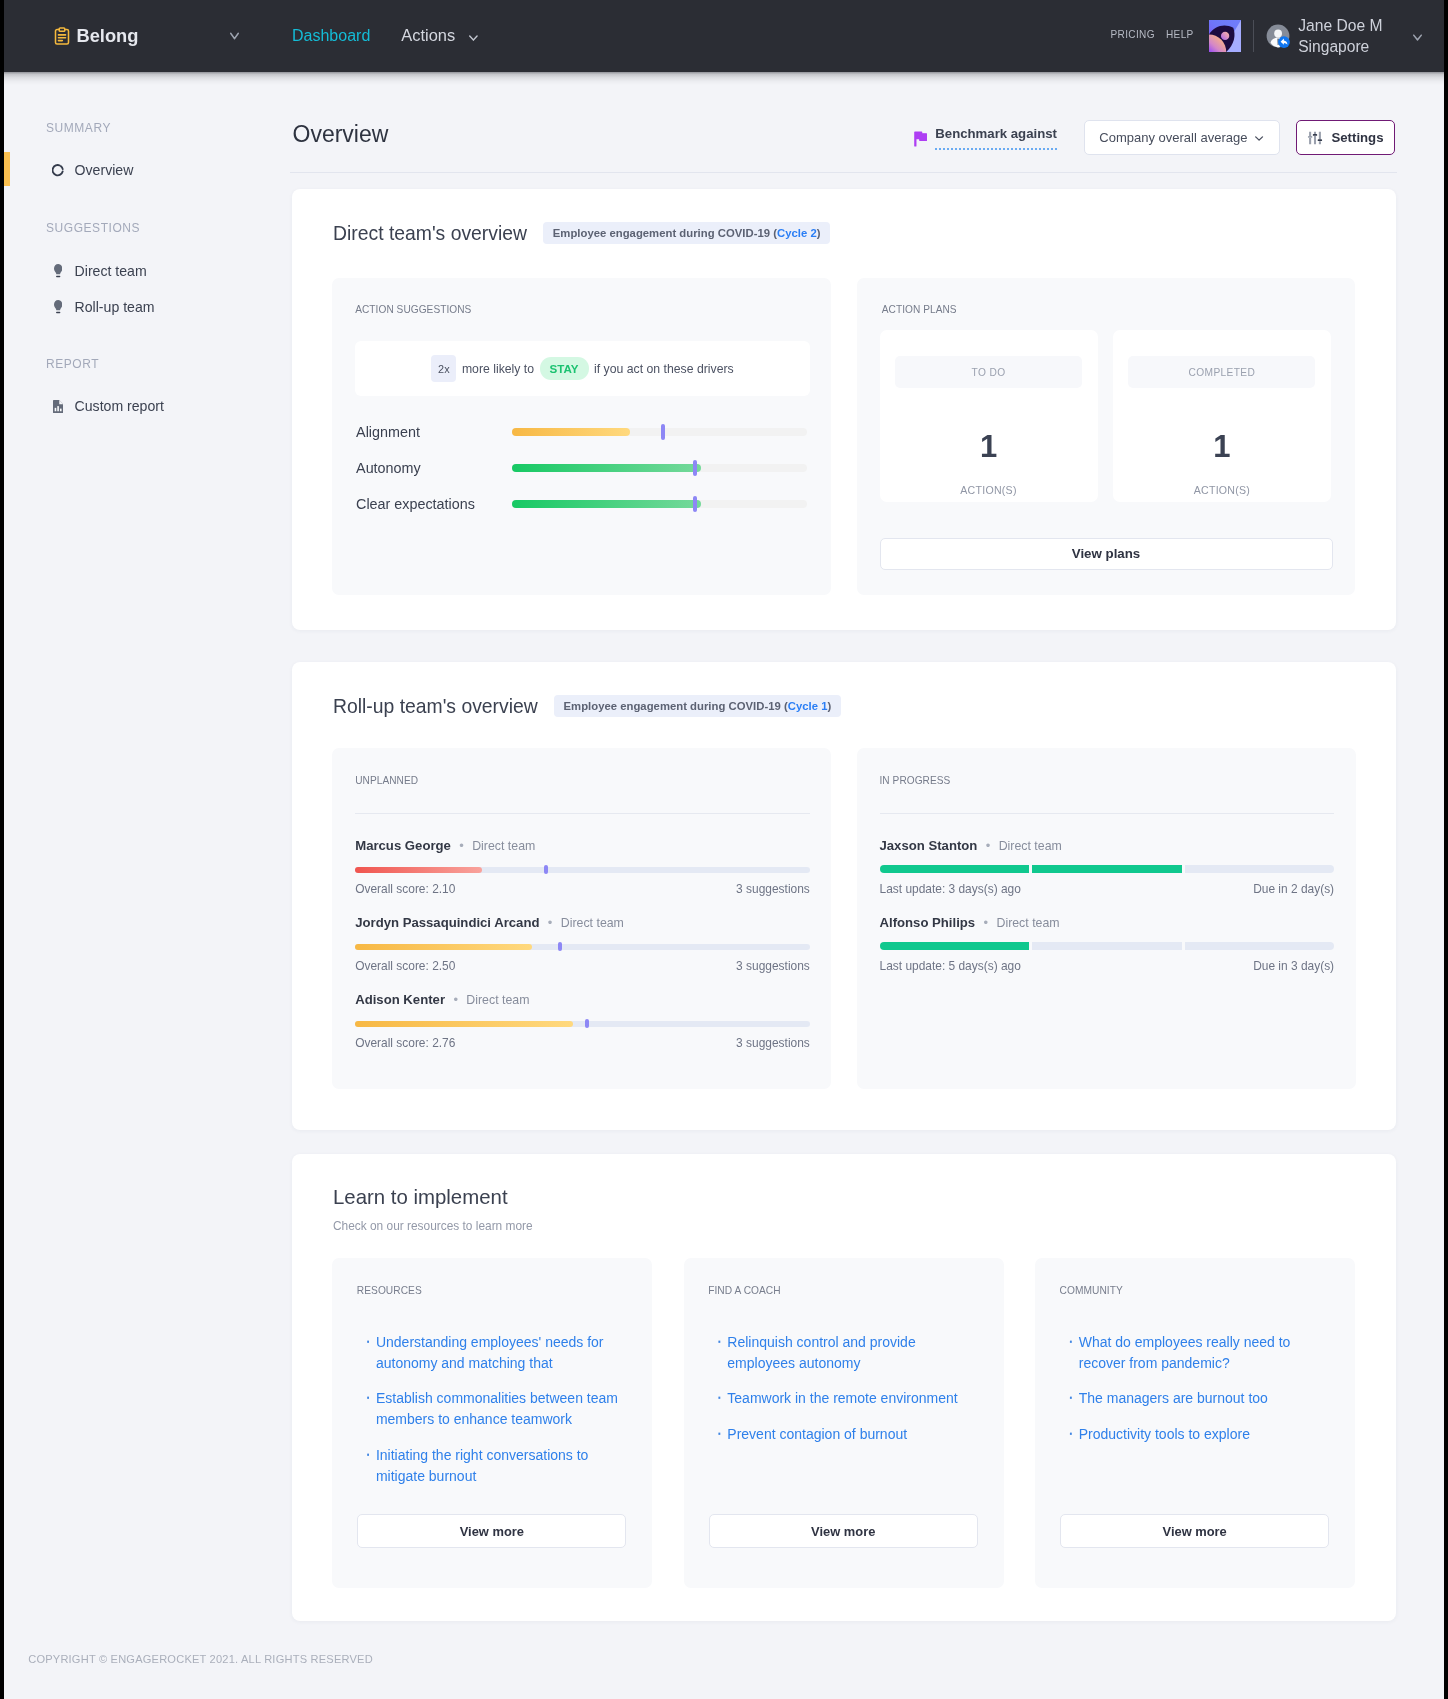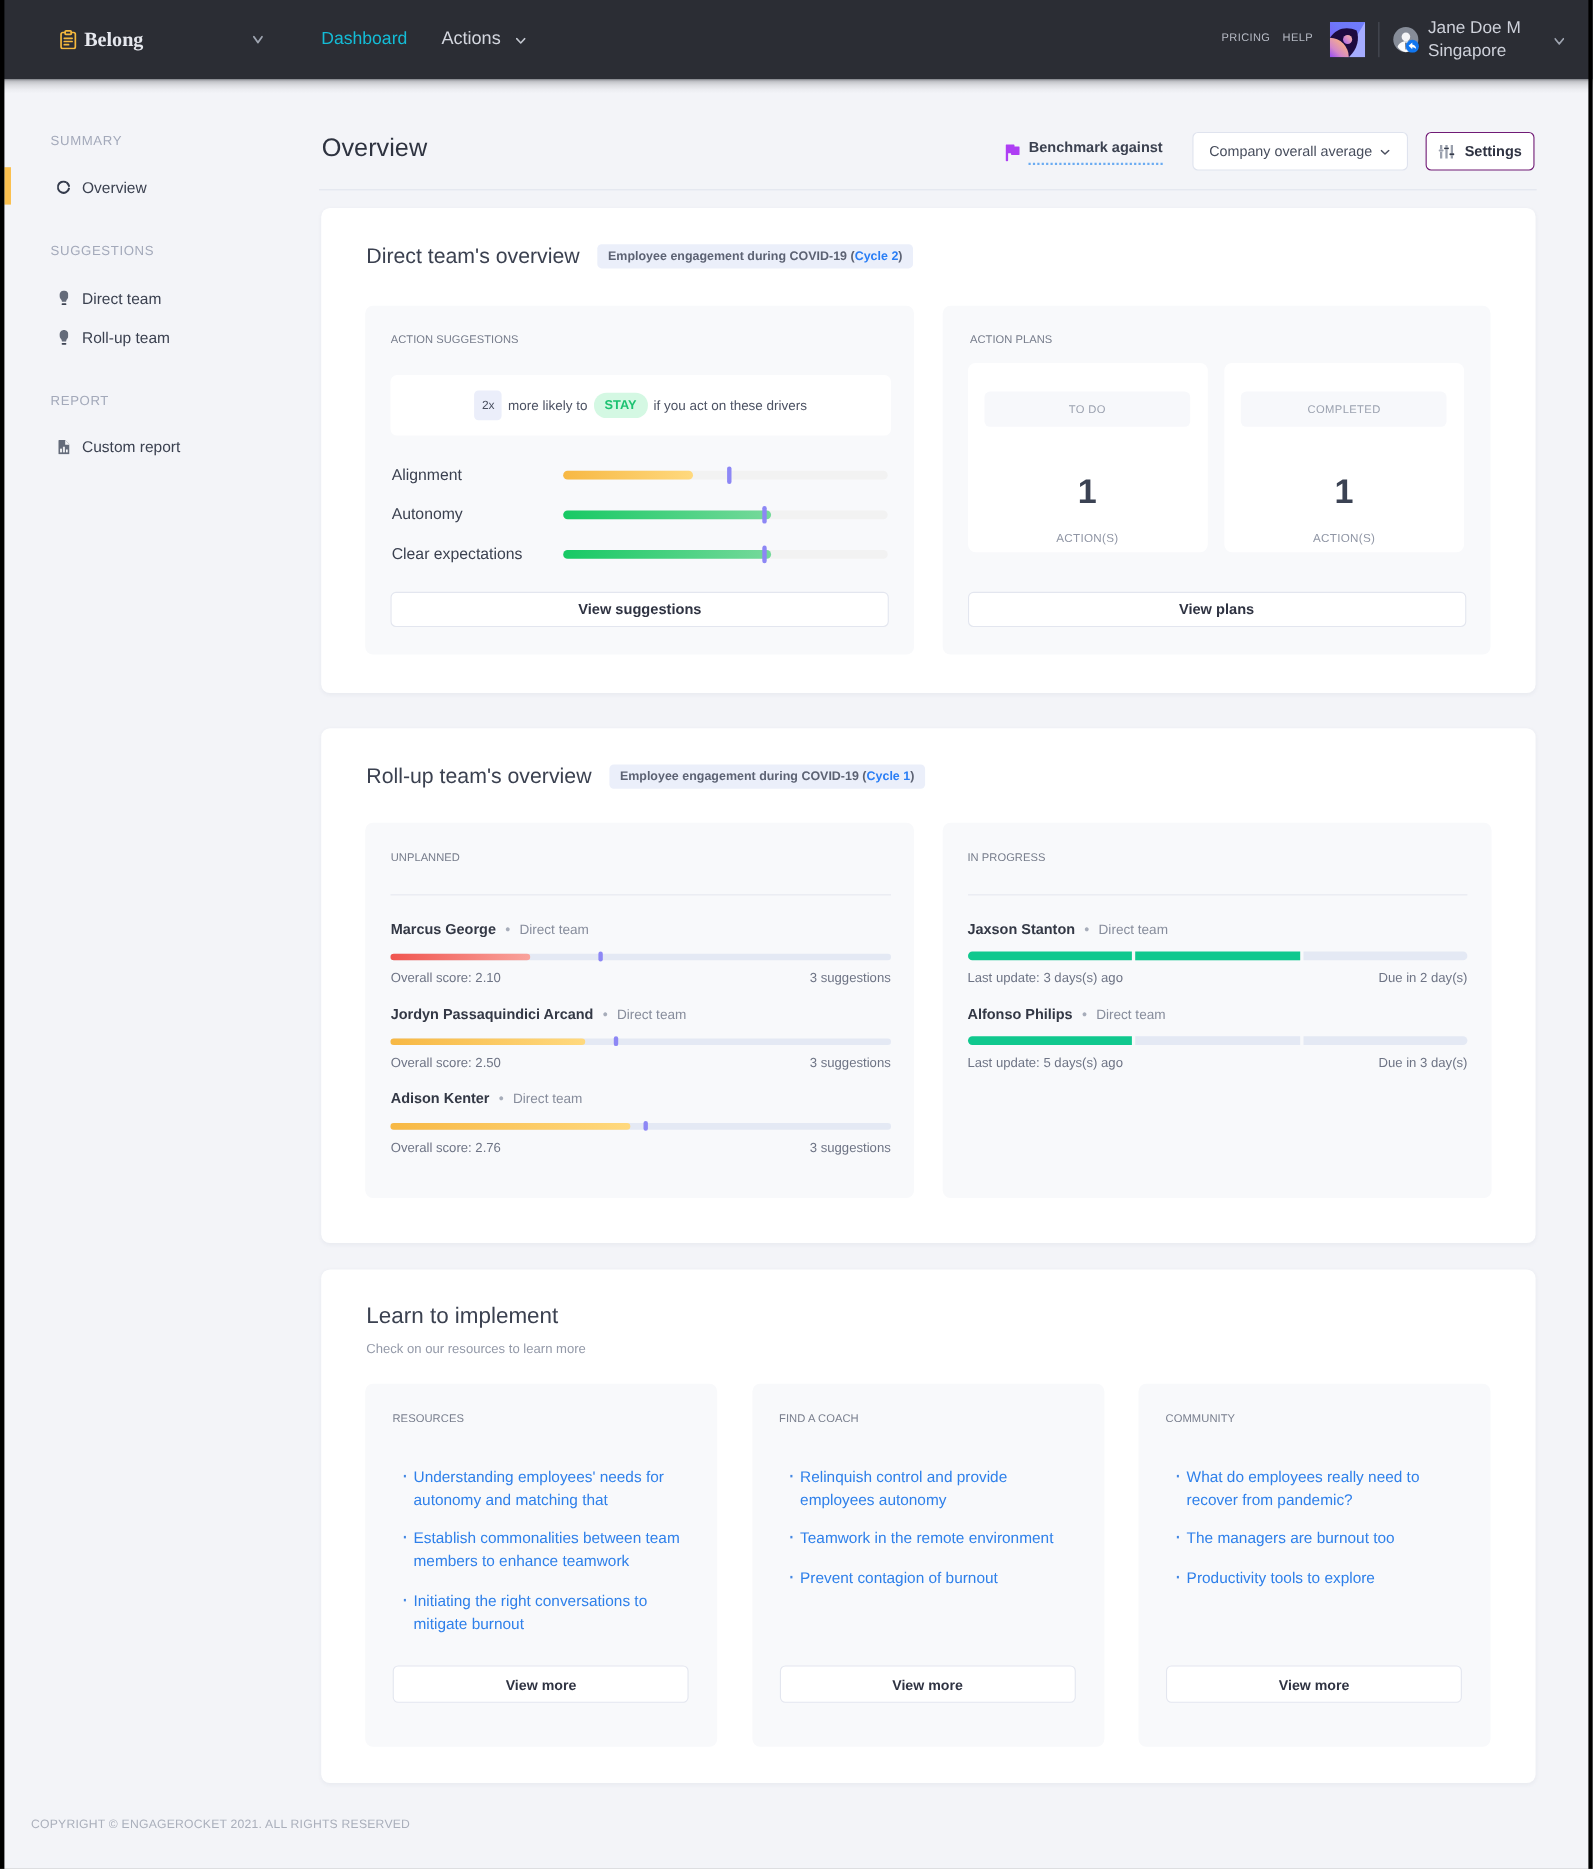--- a/index.html
+++ b/index.html
@@ -11,21 +11,21 @@
   .edge{position:absolute;top:0;width:4px;height:1699px;background:#000;z-index:99;}
   .edge-l{left:0;} .edge-r{right:0;}
 
   
   .topbar{position:absolute;left:0;top:0;width:1448px;height:72px;background:#2b2d34;}
   .topbar-shadow{position:absolute;left:0;top:72px;width:1448px;height:13px;
     background:linear-gradient(to bottom, rgba(8,10,18,0.42) 0%, rgba(8,10,18,0.20) 18%,
       rgba(8,10,18,0.10) 42%, rgba(8,10,18,0.03) 72%, rgba(8,10,18,0) 100%);}
   .brand{position:absolute;left:54px;top:27px;}
   .brand-ico{position:absolute;left:0;top:0;width:16px;height:18px;display:block;}
-  .brand-name{position:absolute;left:22.5px;top:0px;font-size:18.3px;font-weight:bold;color:#e6e8ee;line-height:18px;white-space:nowrap;font-family:Liberation Serif, serif;}
+  .brand-name{position:absolute;left:22.5px;top:0px;font-size:18.3px;font-weight:bold;color:#e6e8ee;line-height:18px;white-space:nowrap;}
   .brand-caret{position:absolute;left:229.7px;top:31.9px;width:9.0px;height:8.0px;}
   .nav-item{position:absolute;top:26px;font-size:15.6px;color:#d4d7df;display:flex;align-items:baseline;line-height:19px;}
   .nav-dash{left:292px;font-size:16.0px;color:#14bcd6;}
   .nav-act{left:401.3px;font-size:16.45px;}
   .nav-caret{width:8.8px;height:6.2px;margin-left:13.5px;margin-bottom:1.2px;}
   .toplink{position:absolute;top:28px;font-size:10.3px;color:#b6bac4;letter-spacing:0.35px;line-height:13px;}
   .tl-pricing{left:1110.5px;font-size:10.05px;}
   .tl-help{left:1166px;font-size:10.05px;}
   .rocket{position:absolute;left:1209px;top:20px;width:32px;height:32px;display:block;}
   .topdiv{position:absolute;left:1253px;top:20px;width:1px;height:32px;background:#4b4e57;}
@@ -323,21 +323,20 @@
             <i class="mark" style="left:calc(62% - 2px)"></i>
           </span>
         </div>
     <div class="drv" style="left:23.9px;top:217px">
           <span class="nm">Clear expectations</span>
           <span class="track">
             <i class="fill green" style="width:64%"></i>
             <i class="mark" style="left:calc(62% - 2px)"></i>
           </span>
         </div>
-    <div class="obtn" style="left:23px;top:260px;width:453px;height:32px">View suggestions</div>
   </div>
   <div class="panel" style="left:564.5px;top:88.7px;width:498.5px;height:317.3px">
     <div class="panel-h" style="left:25.3px;top:25.5px">ACTION PLANS</div>
     <div class="tile" style="left:23.0px;top:52.7px;width:218px;height:171.3px">
           <div class="tile-h">TO DO</div>
           <div class="tile-n">1</div>
           <div class="tile-u">ACTION(S)</div>
         </div>
     <div class="tile" style="left:256.4px;top:52.7px;width:218px;height:171.3px">
           <div class="tile-h">COMPLETED</div>

